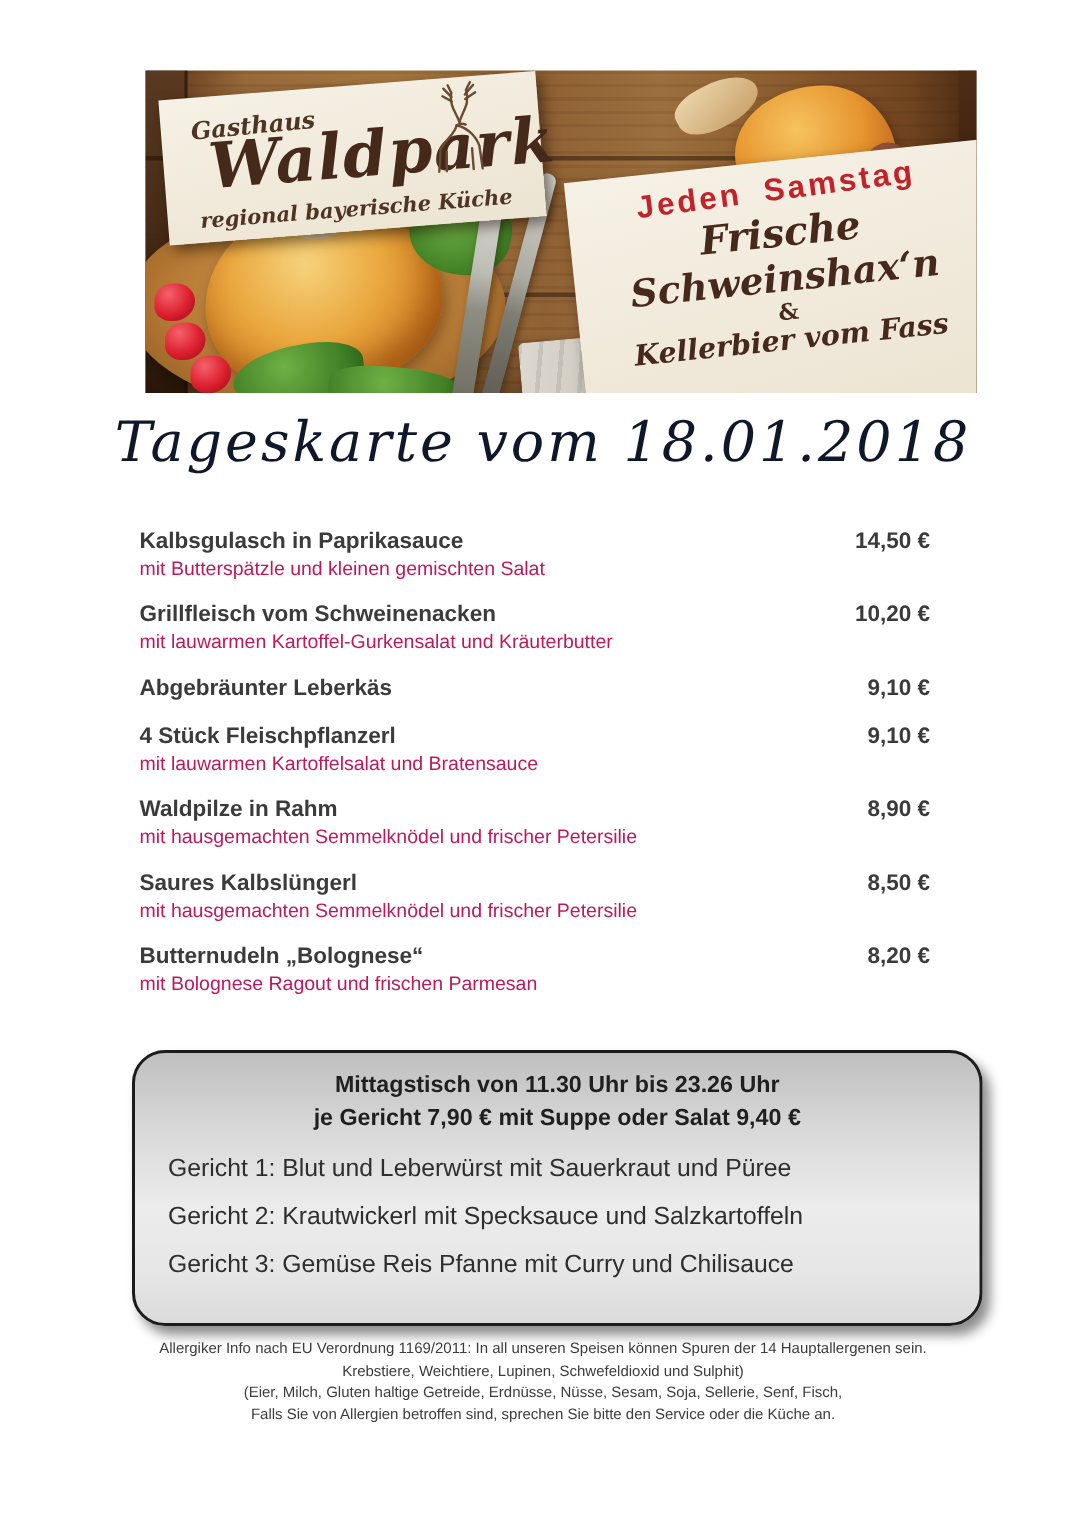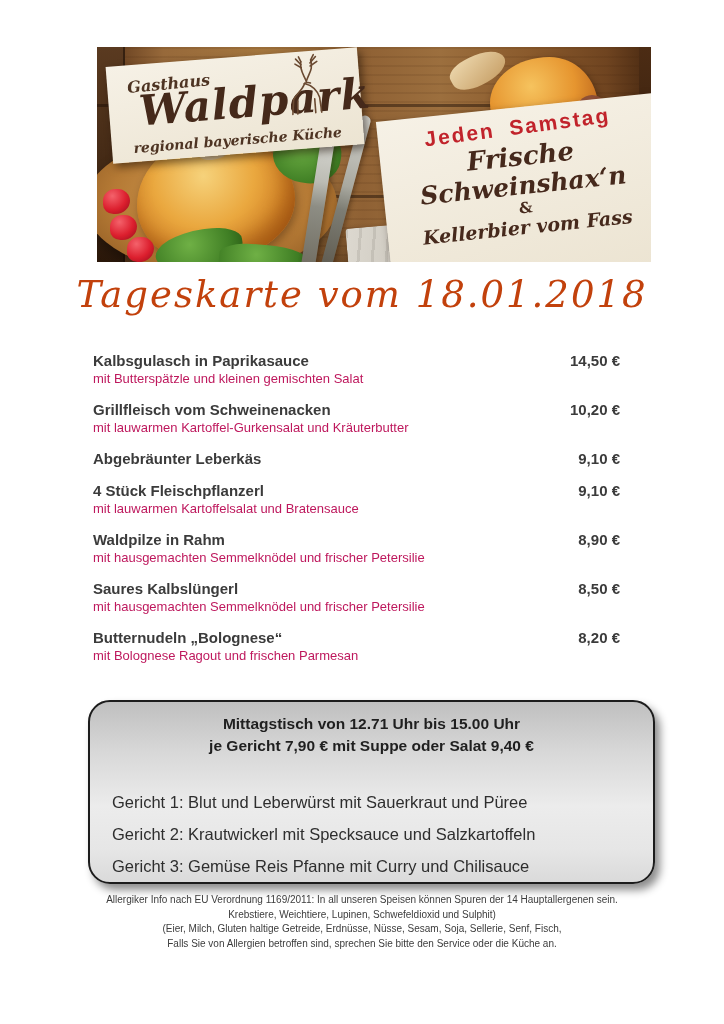--- a/index.html
+++ b/index.html
@@ -91,38 +91,38 @@
   .sr-haxn { font-family:"DejaVu Serif", serif; font-style:italic; font-weight:bold;
     font-size:25px; color:#46291c; }
   .sr-amp { font-family:"DejaVu Serif", serif; font-weight:bold; font-size:15px;
     color:#46291c; line-height:16px; }
   .sr-kellerbier { font-family:"DejaVu Serif", serif; font-style:italic; font-weight:bold;
     font-size:19px; color:#46291c; }
 
   
   .title { position:absolute; left:0; right:0; top:273px; text-align:center;
     font-family:"DejaVu Serif", serif; font-style:italic;
-    font-size:37px; color:#c2410c; letter-spacing:2px; }
+    font-size:37px; color:#0f172a; letter-spacing:2px; }
 
   
   .menu { position:absolute; left:93px; top:351px; width:527px; color:#3b3b3b; }
   .menu-item { margin-bottom:13px; }
   .menu-item .row { display:flex; justify-content:space-between; align-items:baseline; }
   .menu-item .name  { font-weight:bold; font-size:15px; line-height:19px; }
   .menu-item .price { font-weight:bold; font-size:15px; line-height:19px; white-space:nowrap; }
   .menu-item .desc  { font-size:13px; line-height:17px; color:#be185d; }
 
   
   .lunchbox { position:absolute; left:88px; top:700px; width:563px; height:180px;
     border:2px solid #1c1c1c; border-radius:22px;
     background:linear-gradient(180deg,#bfbfbf 0%,#d8d8d8 28%,#ececec 58%,#e6e6e6 82%,#dadada 100%);
     box-shadow:5px 6px 8px rgba(0,0,0,.45); color:#1f1f1f; }
   .lb-head { text-align:center; font-weight:bold; font-size:15.5px; line-height:22px; }
   .lb-head.first { margin-top:11px; }
-  .lb-dishes { margin-top:29px; padding-left:22px; }
+  .lb-dishes { margin-top:6px; padding-left:22px; }
   .lb-dish { font-size:16.5px; line-height:32px; color:#2e2e2e; }
 
   
   .footer { position:absolute; left:0; right:0; top:893px; text-align:center;
     font-size:10px; line-height:14.5px; color:#3c3c3c; }
 </style>
 </head>
 <body>
 
 <div class="page">
@@ -225,21 +225,21 @@
     <div class="menu-item">
       <div class="row">
         <span class="name">Butternudeln „Bolognese“</span>
         <span class="price">8,20 €</span>
       </div>
       <div class="desc">mit Bolognese Ragout und frischen Parmesan</div>
     </div>
   </div>
 
   <div class="lunchbox">
-    <div class="lb-head first">Mittagstisch von 12.71 Uhr bis 15.00 Uhr</div>
+    <div class="lb-head first">Mittagstisch von 11.30 Uhr bis 23.26 Uhr</div>
     <div class="lb-head">je Gericht 7,90 € mit Suppe oder Salat 9,40 €</div>
     <div class="lb-dishes">
       <div class="lb-dish">Gericht 1: Blut und Leberwürst mit Sauerkraut und Püree</div>
       <div class="lb-dish">Gericht 2: Krautwickerl mit Specksauce und Salzkartoffeln</div>
       <div class="lb-dish">Gericht 3: Gemüse Reis Pfanne mit Curry und Chilisauce</div>
     </div>
   </div>
 
   <div class="footer">
     <div>Allergiker Info nach EU Verordnung 1169/2011: In all unseren Speisen können Spuren der 14 Hauptallergenen sein.</div>

